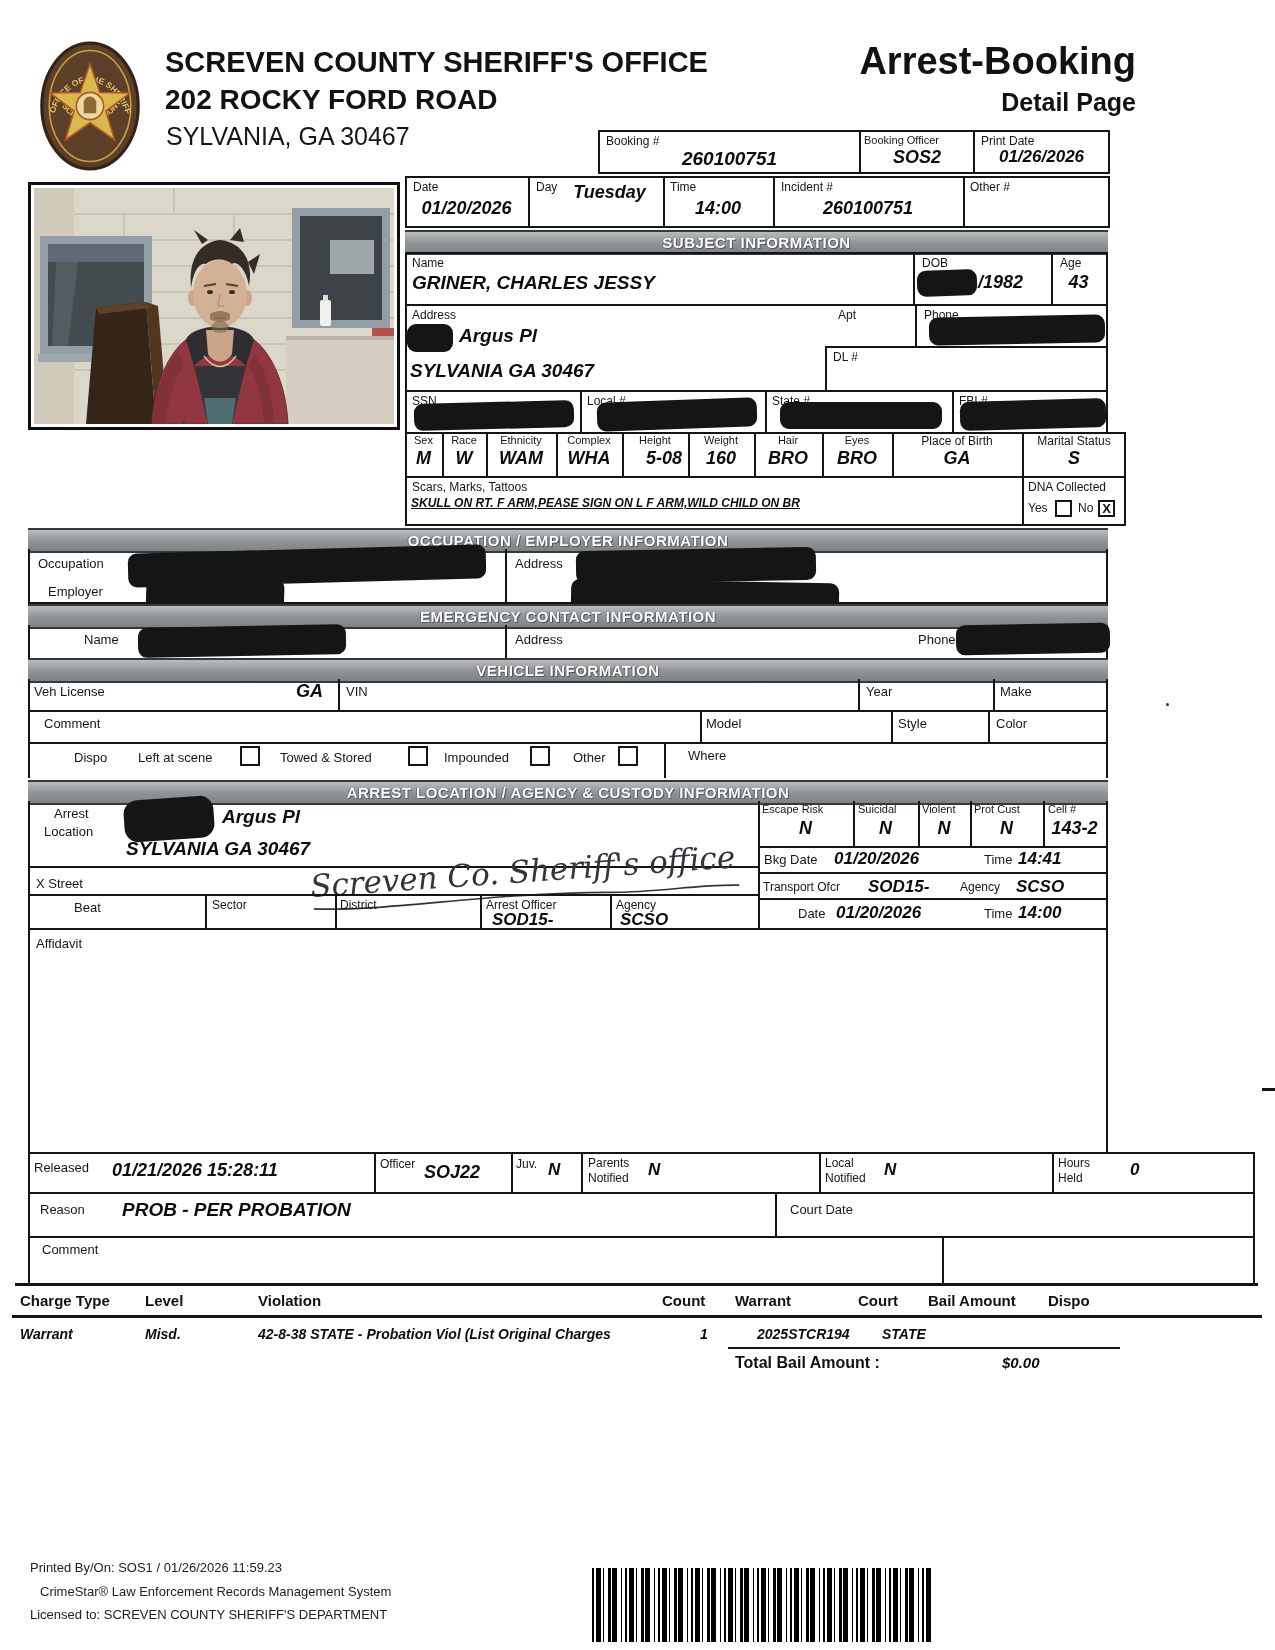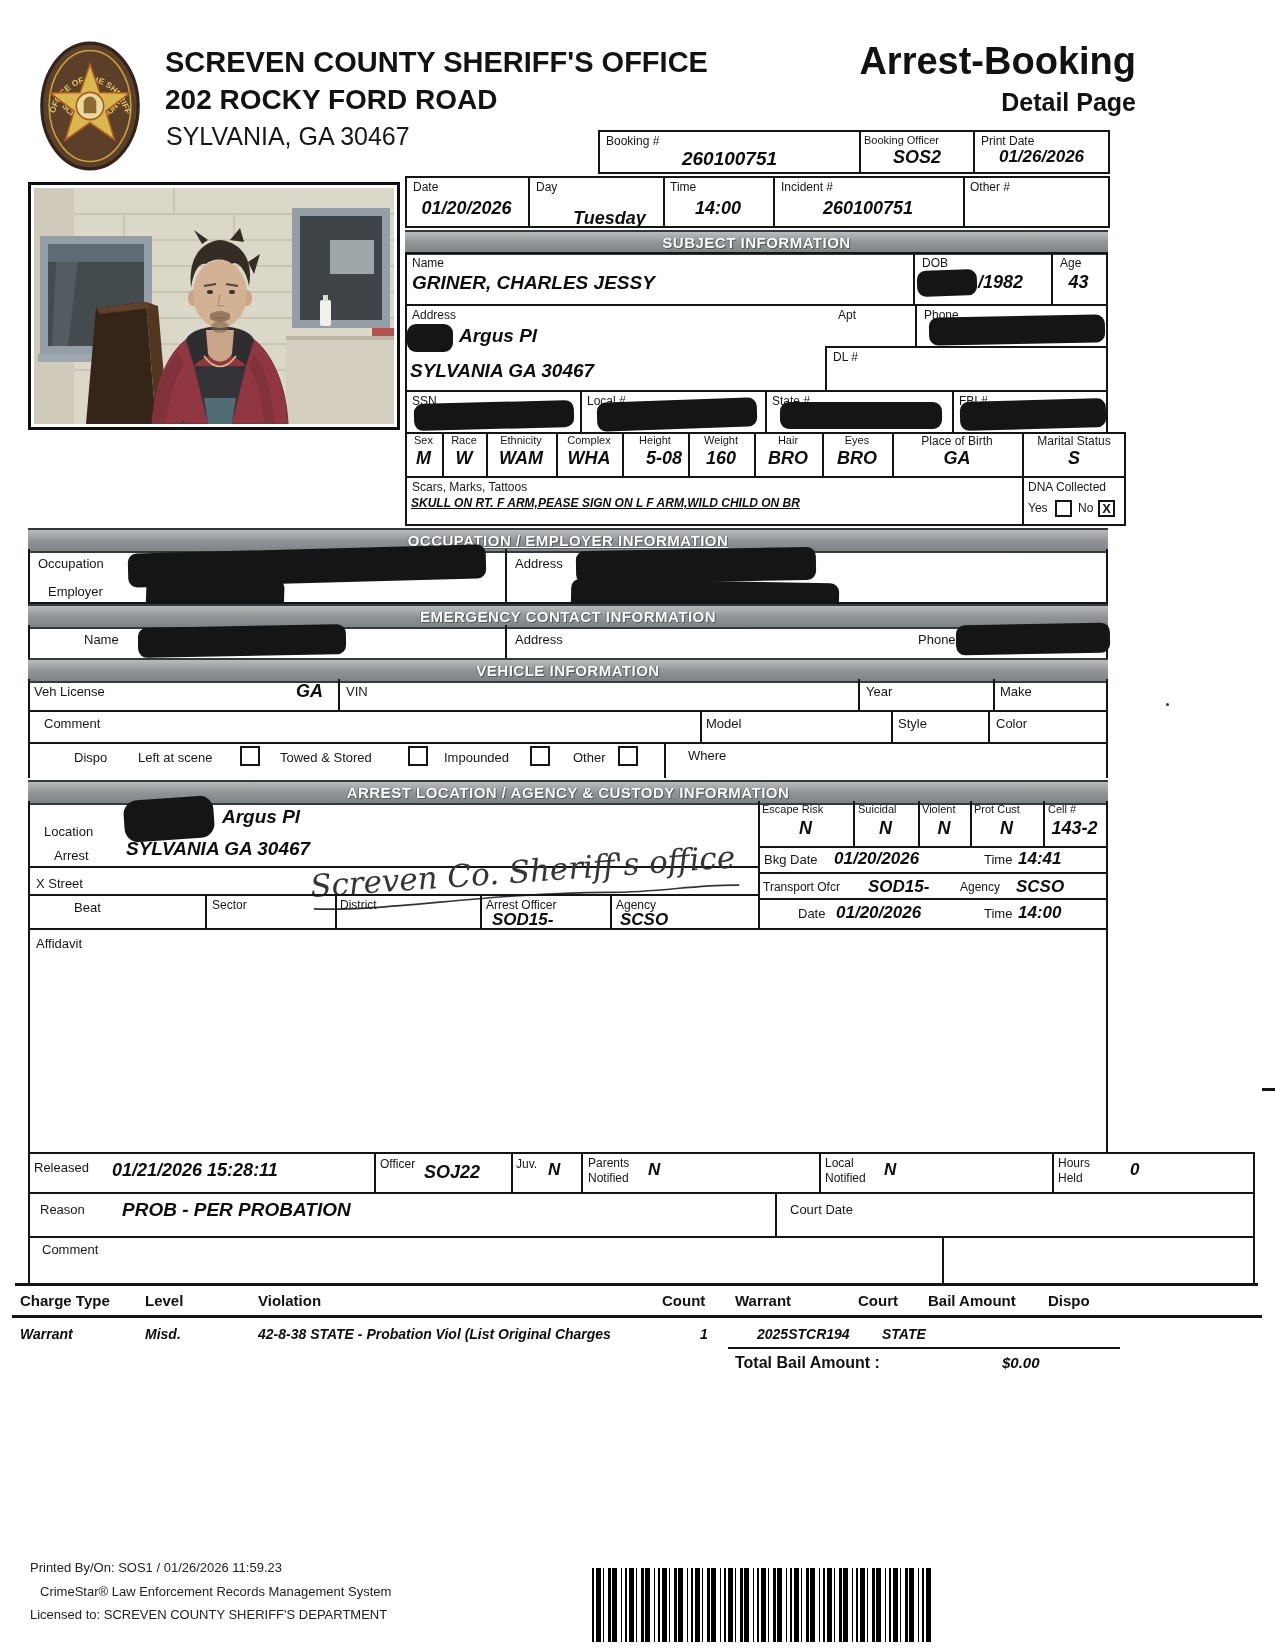--- a/index.html
+++ b/index.html
@@ -67,21 +67,21 @@
   <span class="val ctr" style="left:973px;top:147px;width:137px;font-size:17px;">01/26/2026</span>
 
   <div class="bx" style="left:405px;top:176px;width:705px;height:52px;"></div>
   <div class="vl" style="left:528px;top:176px;height:52px;"></div>
   <div class="vl" style="left:663px;top:176px;height:52px;"></div>
   <div class="vl" style="left:773px;top:176px;height:52px;"></div>
   <div class="vl" style="left:963px;top:176px;height:52px;"></div>
   <span class="lbl" style="left:413px;top:180px;">Date</span>
   <span class="val ctr" style="left:405px;top:198px;width:123px;">01/20/2026</span>
   <span class="lbl" style="left:536px;top:180px;">Day</span>
-  <span class="val ctr" style="left:528px;top:208px;width:163px;">Tuesday</span>
+  <span class="val ctr" style="left:528px;top:182px;width:163px;">Tuesday</span>
   <span class="lbl" style="left:670px;top:180px;">Time</span>
   <span class="val ctr" style="left:663px;top:198px;width:110px;">14:00</span>
   <span class="lbl" style="left:781px;top:180px;">Incident #</span>
   <span class="val ctr" style="left:773px;top:198px;width:190px;">260100751</span>
   <span class="lbl" style="left:970px;top:180px;">Other #</span>
 
   <div style="position:absolute;left:28px;top:182px;width:372px;height:248px;border:3px solid #0e0e0e;background:#fff;box-sizing:border-box;"></div>
   <svg style="position:absolute;left:34px;top:188px;" width="360" height="236" viewBox="0 0 360 236">
     <rect width="360" height="236" fill="#dcd7ca"></rect>
     <g stroke="#c9c3b3" stroke-width="2">
@@ -219,21 +219,21 @@
   <span class="val ctr" style="left:1022px;top:448px;width:104px;">S</span>
 
   <span class="lbl" style="left:412px;top:480px;">Scars, Marks, Tattoos</span>
   <span class="val v16" style="left:411px;top:496px;">SKULL ON RT. F ARM,PEASE SIGN ON L F ARM,WILD CHILD ON BR</span>
   <span class="lbl" style="left:1028px;top:480px;">DNA Collected</span>
   <span class="lbl" style="left:1028px;top:501px;">Yes</span>
   <span class="chkbx" style="left:1055px;top:500px;"></span>
   <span class="lbl" style="left:1078px;top:501px;">No</span>
   <span class="chkbx" style="left:1098px;top:500px;"><span>X</span></span>
 
-  <div class="bar" style="left:28px;top:528px;width:1080px;text-decoration:underline;">OCCUPATION / EMPLOYER INFORMATION</div>
+  <div class="bar" style="left:28px;top:528px;width:1080px;">OCCUPATION / EMPLOYER INFORMATION</div>
   <div class="vl" style="left:28px;top:549px;height:53px;"></div>
   <div class="vl" style="left:1106px;top:549px;height:53px;"></div>
   <div class="vl" style="left:505px;top:549px;height:53px;"></div>
   <div class="hl" style="left:28px;top:602px;width:1080px;"></div>
   <span class="lbl s13" style="left:38px;top:556px;">Occupation</span>
   <div class="rd" style="left:128px;top:549px;width:358px;height:34px;transform:rotate(-1.5deg);"></div>
   <span class="lbl s13" style="left:48px;top:584px;">Employer</span>
   <div class="rd" style="left:146px;top:577px;width:138px;height:44px;transform:rotate(2deg);"></div>
   <span class="lbl s13" style="left:515px;top:556px;">Address</span>
   <div class="rd" style="left:576px;top:549px;width:240px;height:33px;transform:rotate(-1deg);"></div>
@@ -280,21 +280,21 @@
   <span class="lbl s13" style="left:573px;top:750px;">Other</span>
   <span class="chkbx" style="left:618px;top:746px;width:20px;height:20px;"></span>
   <span class="lbl s13" style="left:688px;top:748px;">Where</span>
 
   <div class="bar" style="left:28px;top:780px;width:1080px;">ARREST LOCATION / AGENCY &amp; CUSTODY INFORMATION</div>
   <div class="vl" style="left:28px;top:801px;height:129px;"></div>
   <div class="vl" style="left:1106px;top:801px;height:129px;"></div>
   <div class="vl" style="left:758px;top:801px;height:129px;"></div>
   <div class="hl" style="left:28px;top:928px;width:1080px;"></div>
 
-  <span class="lbl s13" style="left:54px;top:848px;">Arrest</span>
+  <span class="lbl s13" style="left:54px;top:806px;">Arrest</span>
   <span class="lbl s13" style="left:44px;top:824px;">Location</span>
   <div class="rd" style="left:124px;top:798px;width:90px;height:42px;transform:rotate(-4deg);border-radius:14px;"></div>
   <span class="val v19" style="left:222px;top:806px;">Argus Pl</span>
   <span class="val v19" style="left:126px;top:838px;">SYLVANIA GA 30467</span>
   <div class="hl" style="left:28px;top:866px;width:730px;"></div>
   <span class="lbl s13" style="left:36px;top:876px;">X Street</span>
   <div class="hand-wrap">
     <svg width="440" height="70" viewBox="0 0 440 70">
       <text x="4" y="42" font-size="31" fill="#33343a">Screven Co. Sheriff's office</text>
       <path d="M6,54 C80,62 180,50 300,58 C350,62 390,56 432,60" stroke="#33343a" stroke-width="1.6" fill="none"></path>

